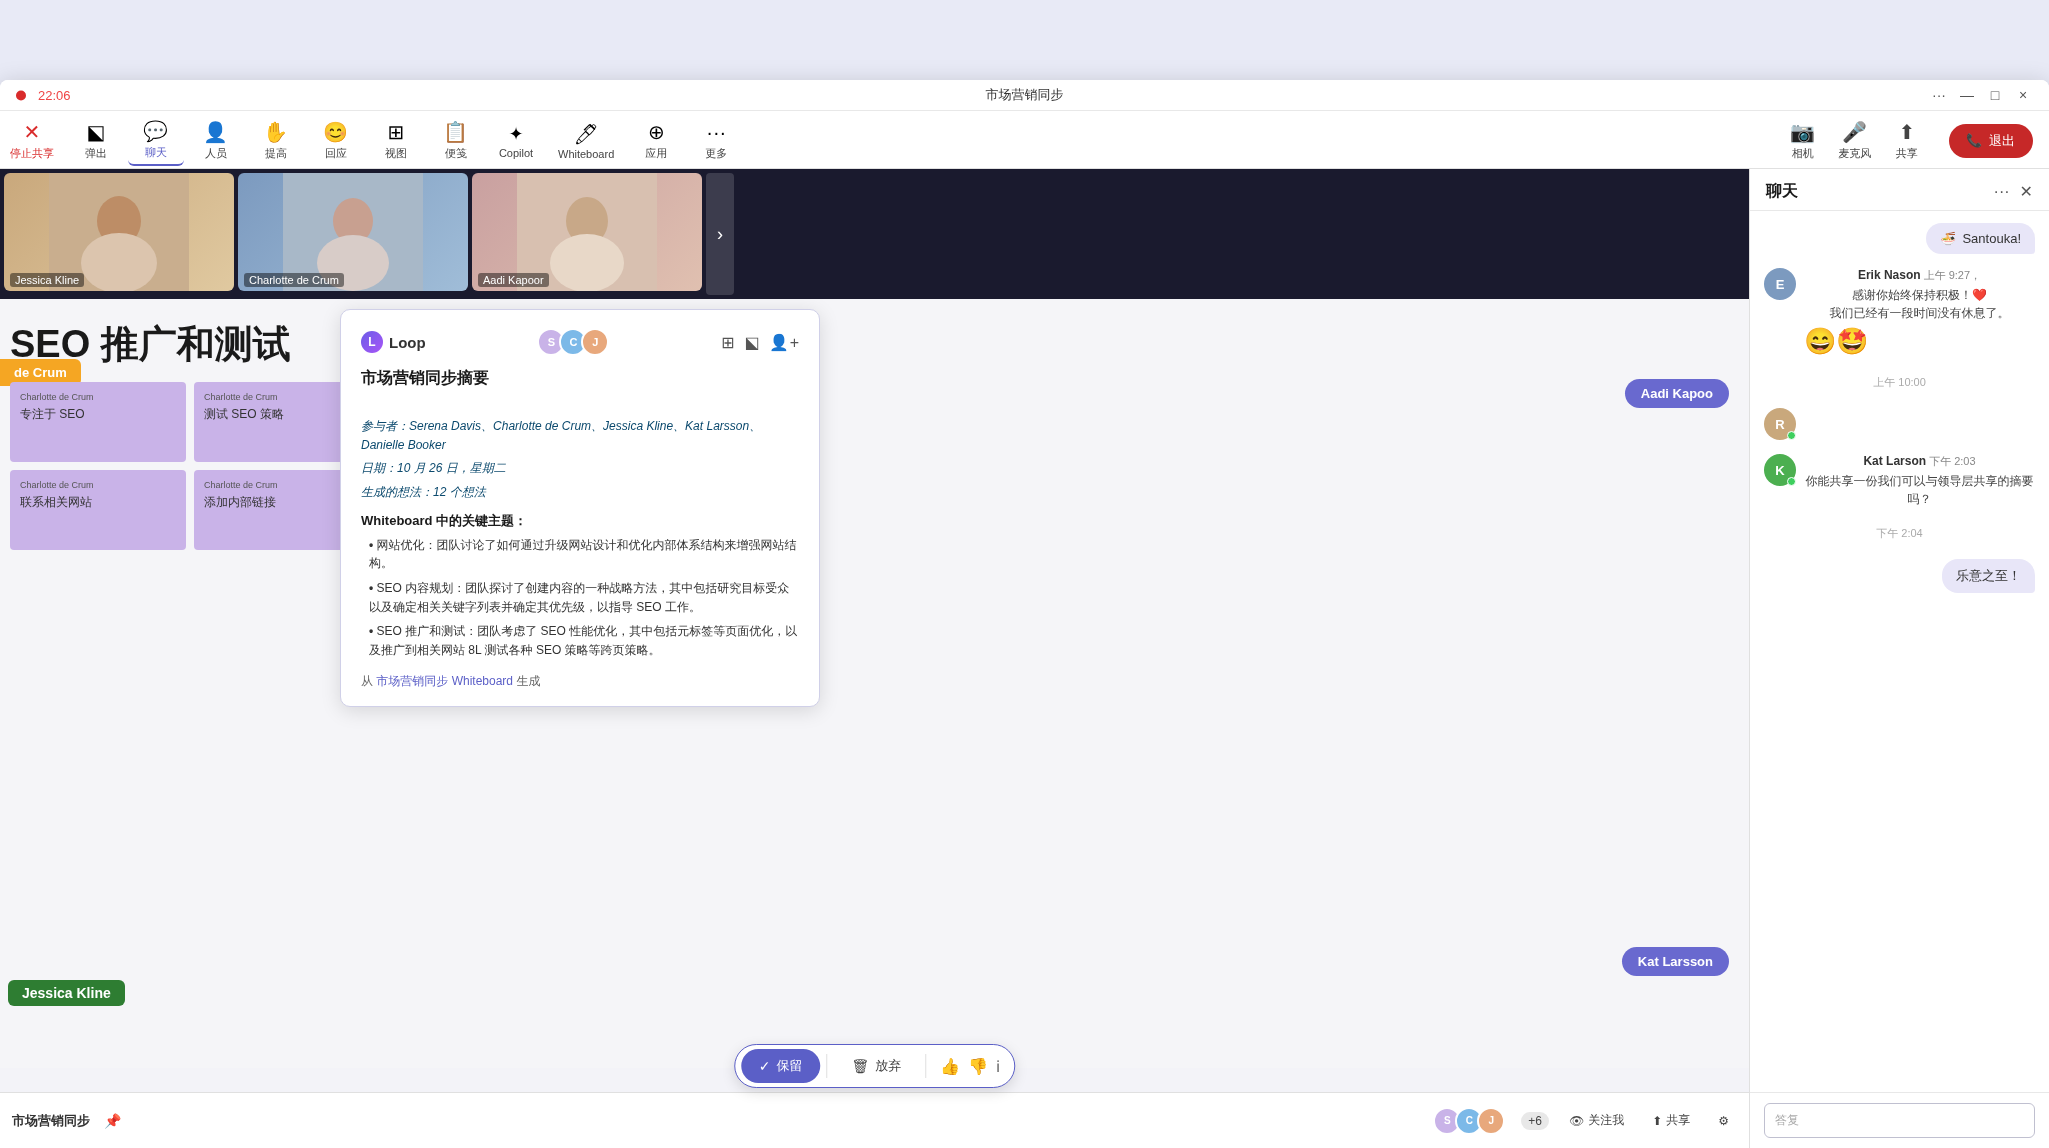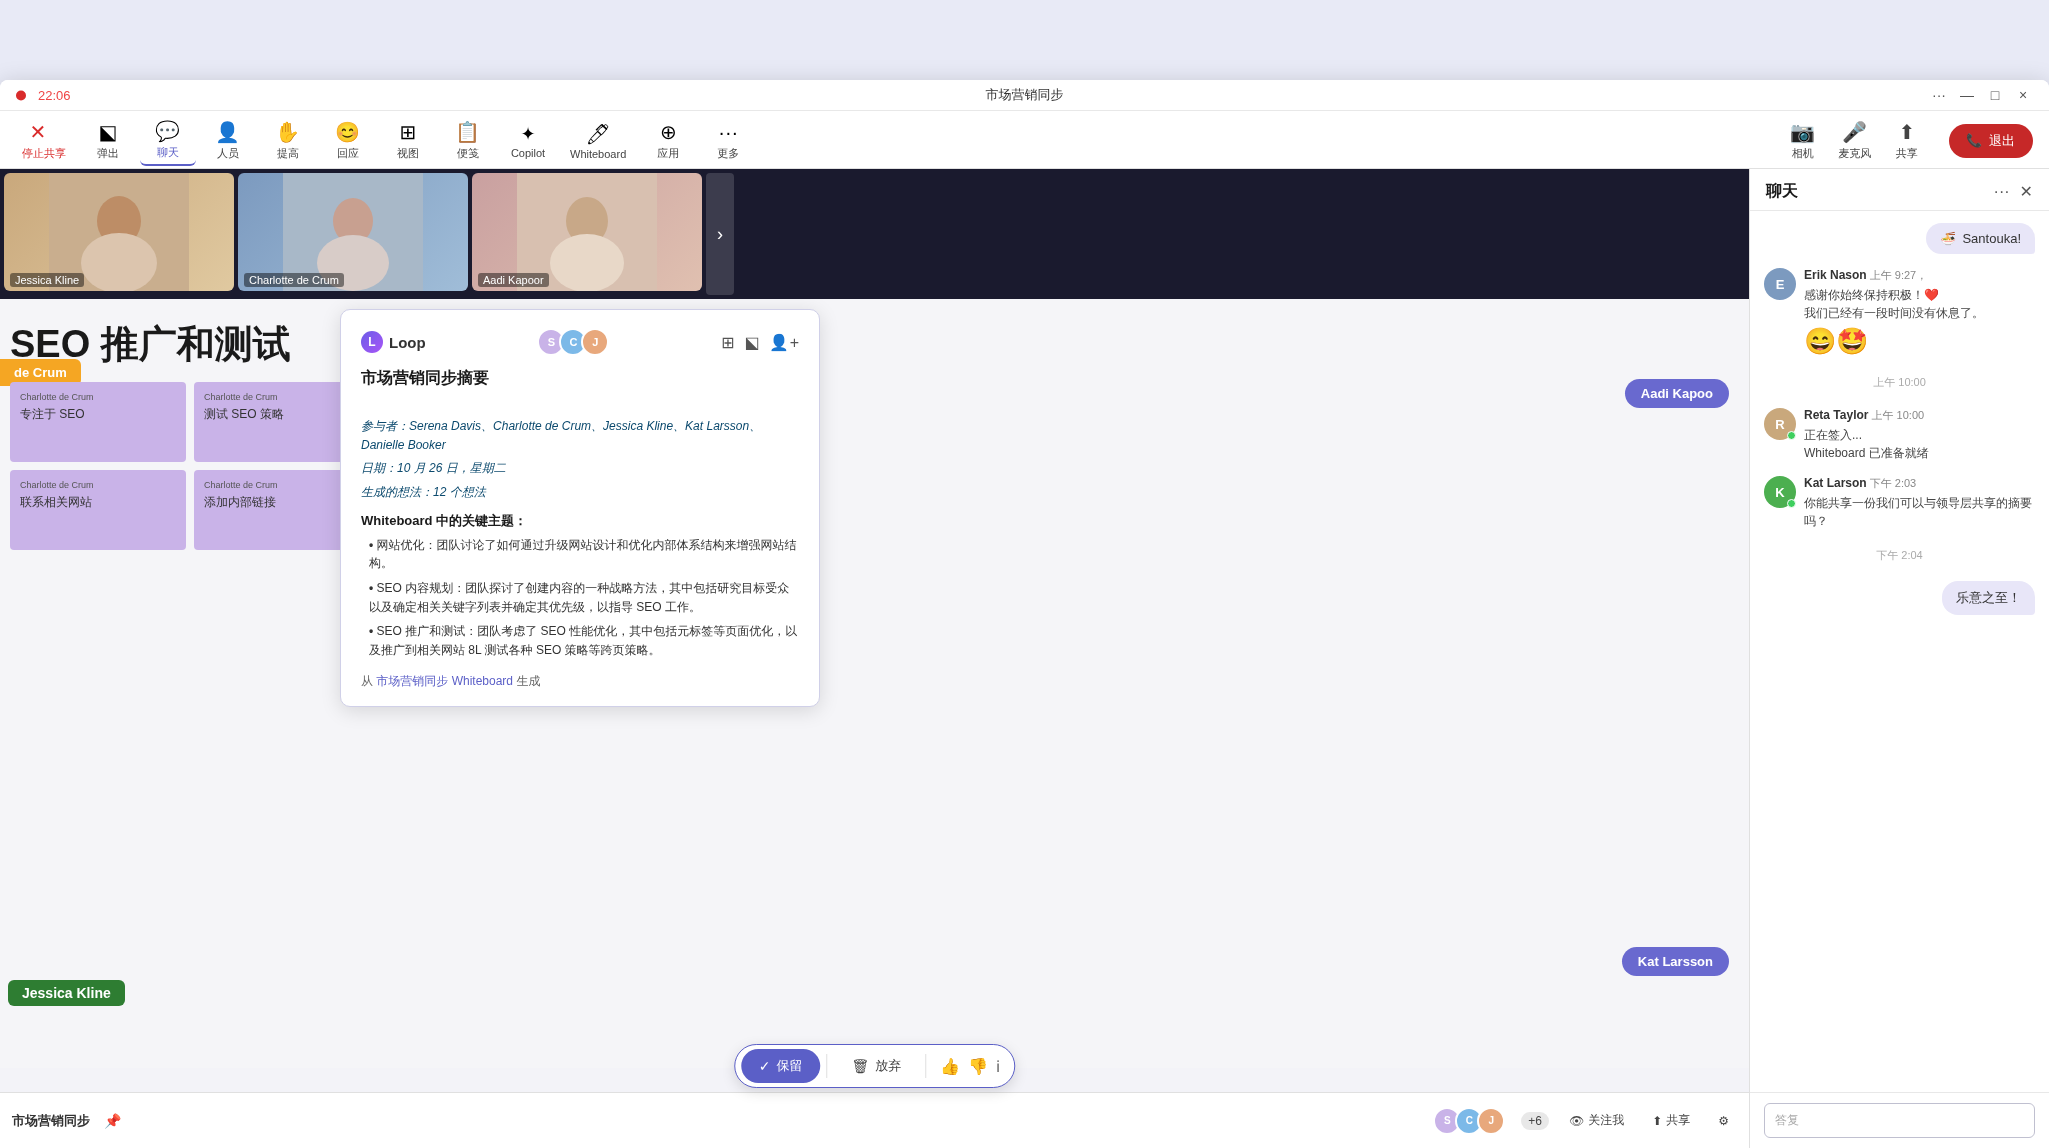--- a/index.html
+++ b/index.html
@@ -75,21 +75,21 @@
       align-items: center;
       padding: 4px 10px;
       border-radius: 6px;
       cursor: pointer;
       min-width: 56px;
     }
     .toolbar-item.active { border-bottom: 2px solid #5b5fc7; }
     .toolbar-item .icon { font-size: 20px; margin-bottom: 2px; }
     .toolbar-item .label { font-size: 11px; color: #444; }
     .toolbar-item.stop .icon { color: #d92b2b; }
-    .toolbar-item.stop .label { color: #d92b2b; margin-left: 12px; }
+    .toolbar-item.stop .label { color: #d92b2b; }
     .toolbar-item.active .label { color: #5b5fc7; }
 
     
     .leave-btn {
       background: #c62828;
       color: #fff;
       border: none;
       border-radius: 20px;
       padding: 8px 18px;
       font-size: 13px;
@@ -533,20 +533,21 @@
       bottom: 0;
       right: 0;
       width: 9px;
       height: 9px;
       background: #3ecf5e;
       border-radius: 50%;
       border: 1.5px solid #fff;
     }
     .chat-msg-content {
       flex: 1;
+      text-align: center;
     }
     .chat-msg-header {
       font-size: 11px;
       color: #888;
       margin-bottom: 3px;
     }
     .chat-msg-header strong {
       color: #333;
       font-weight: 600;
       font-size: 12px;
@@ -921,28 +922,20 @@
 
         <div class="time-divider">
           <span>上午 10:00</span>
         </div>
 
         <div class="chat-msg">
           <div class="chat-avatar" style="background:#c9a87c;">
             R
             <div class="online-dot"></div>
           </div>
-          <div class="chat-msg-content">
-            <div class="chat-msg-header">
-              <strong>Reta Taylor</strong>
-              <span>上午 10:00</span>
-            </div>
-            <div class="chat-msg-plain">正在签入...</div>
-            <div class="chat-msg-plain">Whiteboard 已准备就绪</div>
-          </div>
         </div>
 
         <div class="chat-msg">
           <div class="chat-avatar" style="background:#4caf50;">
             K
             <div class="online-dot"></div>
           </div>
           <div class="chat-msg-content">
             <div class="chat-msg-header">
               <strong>Kat Larson</strong>

